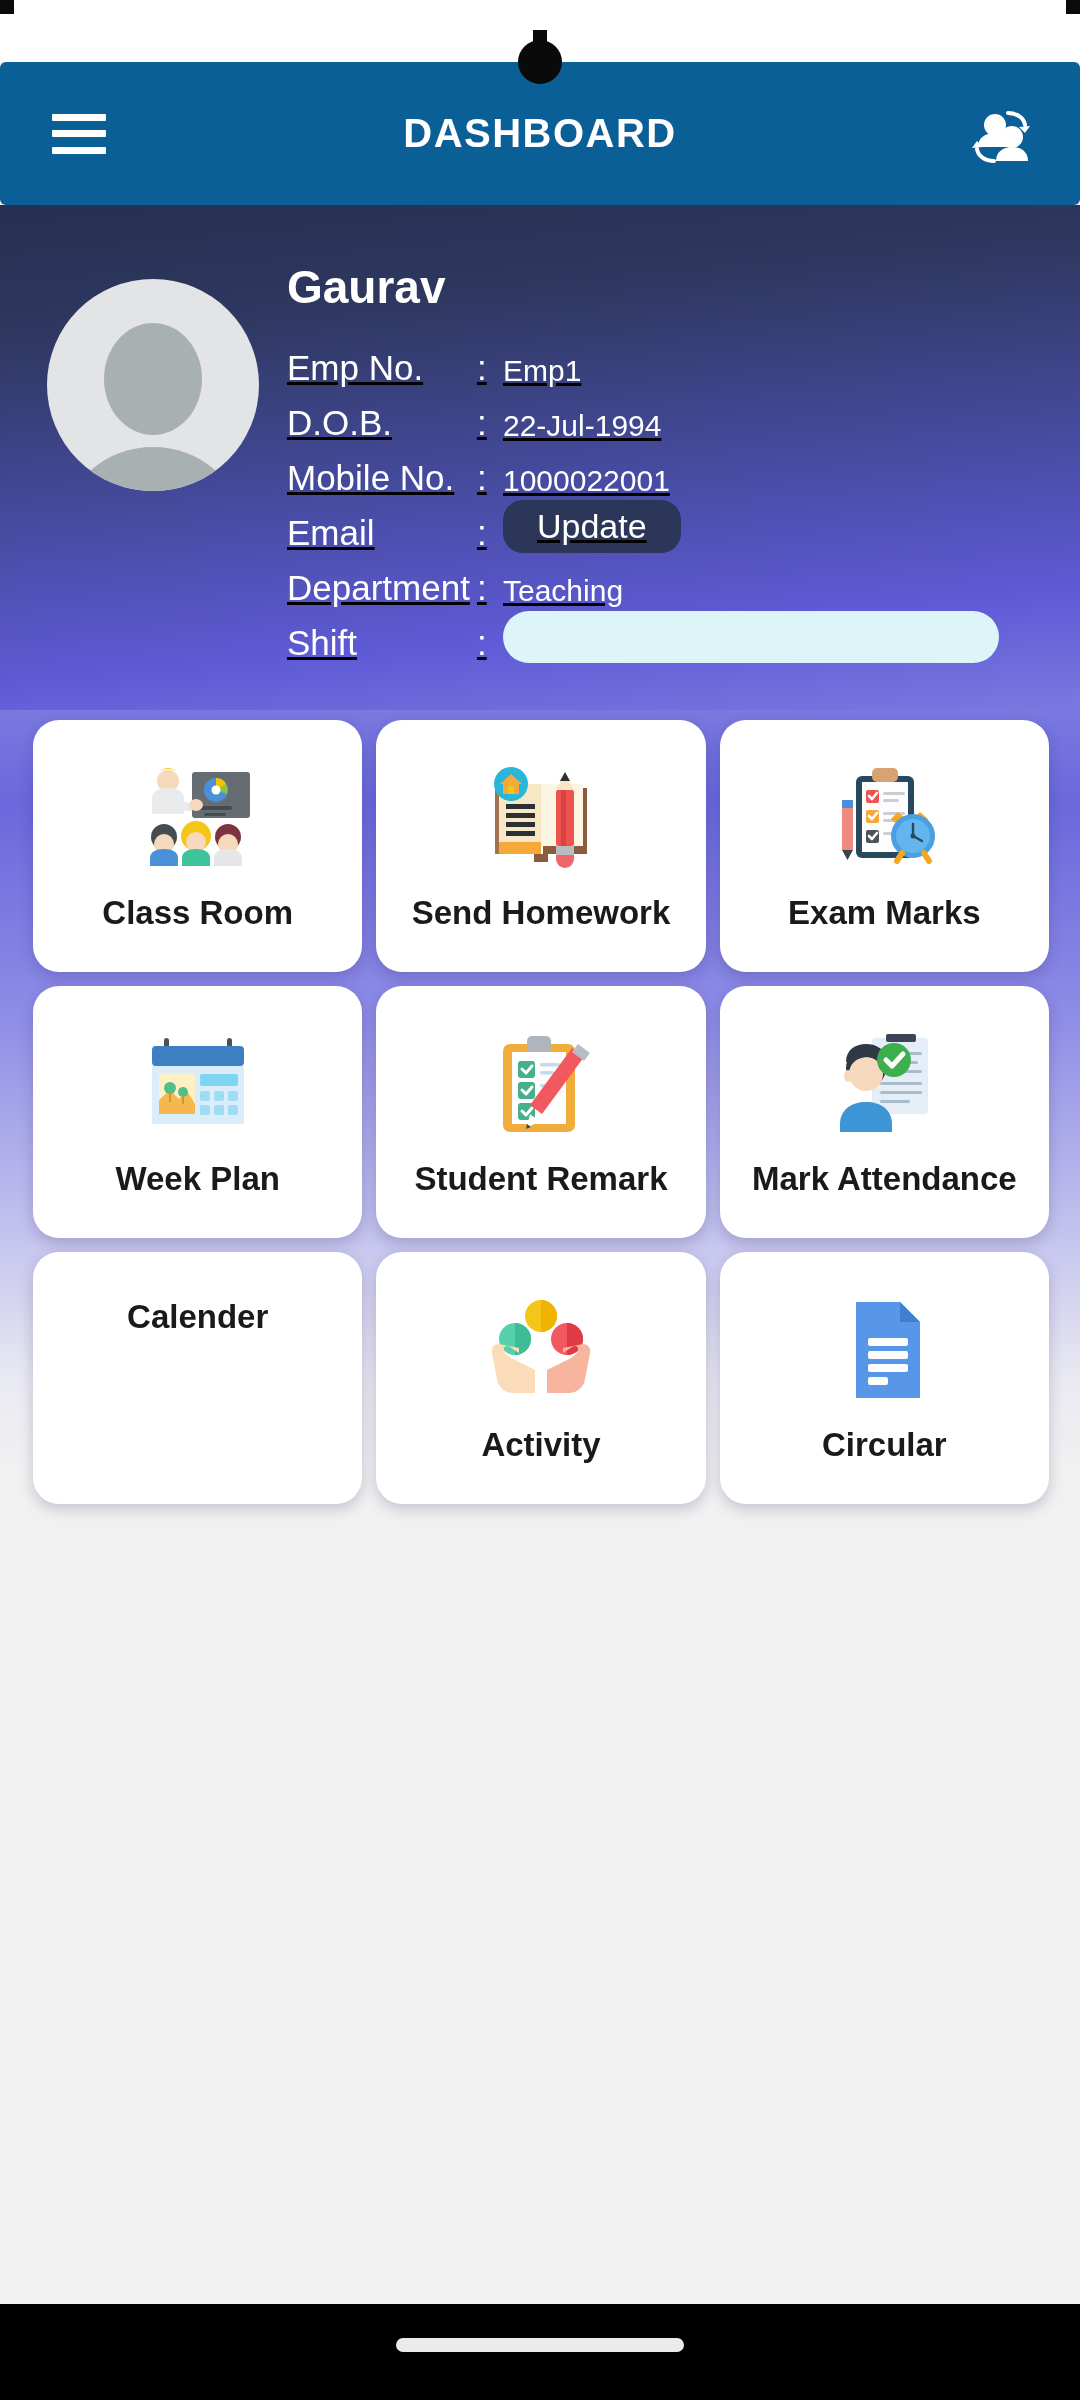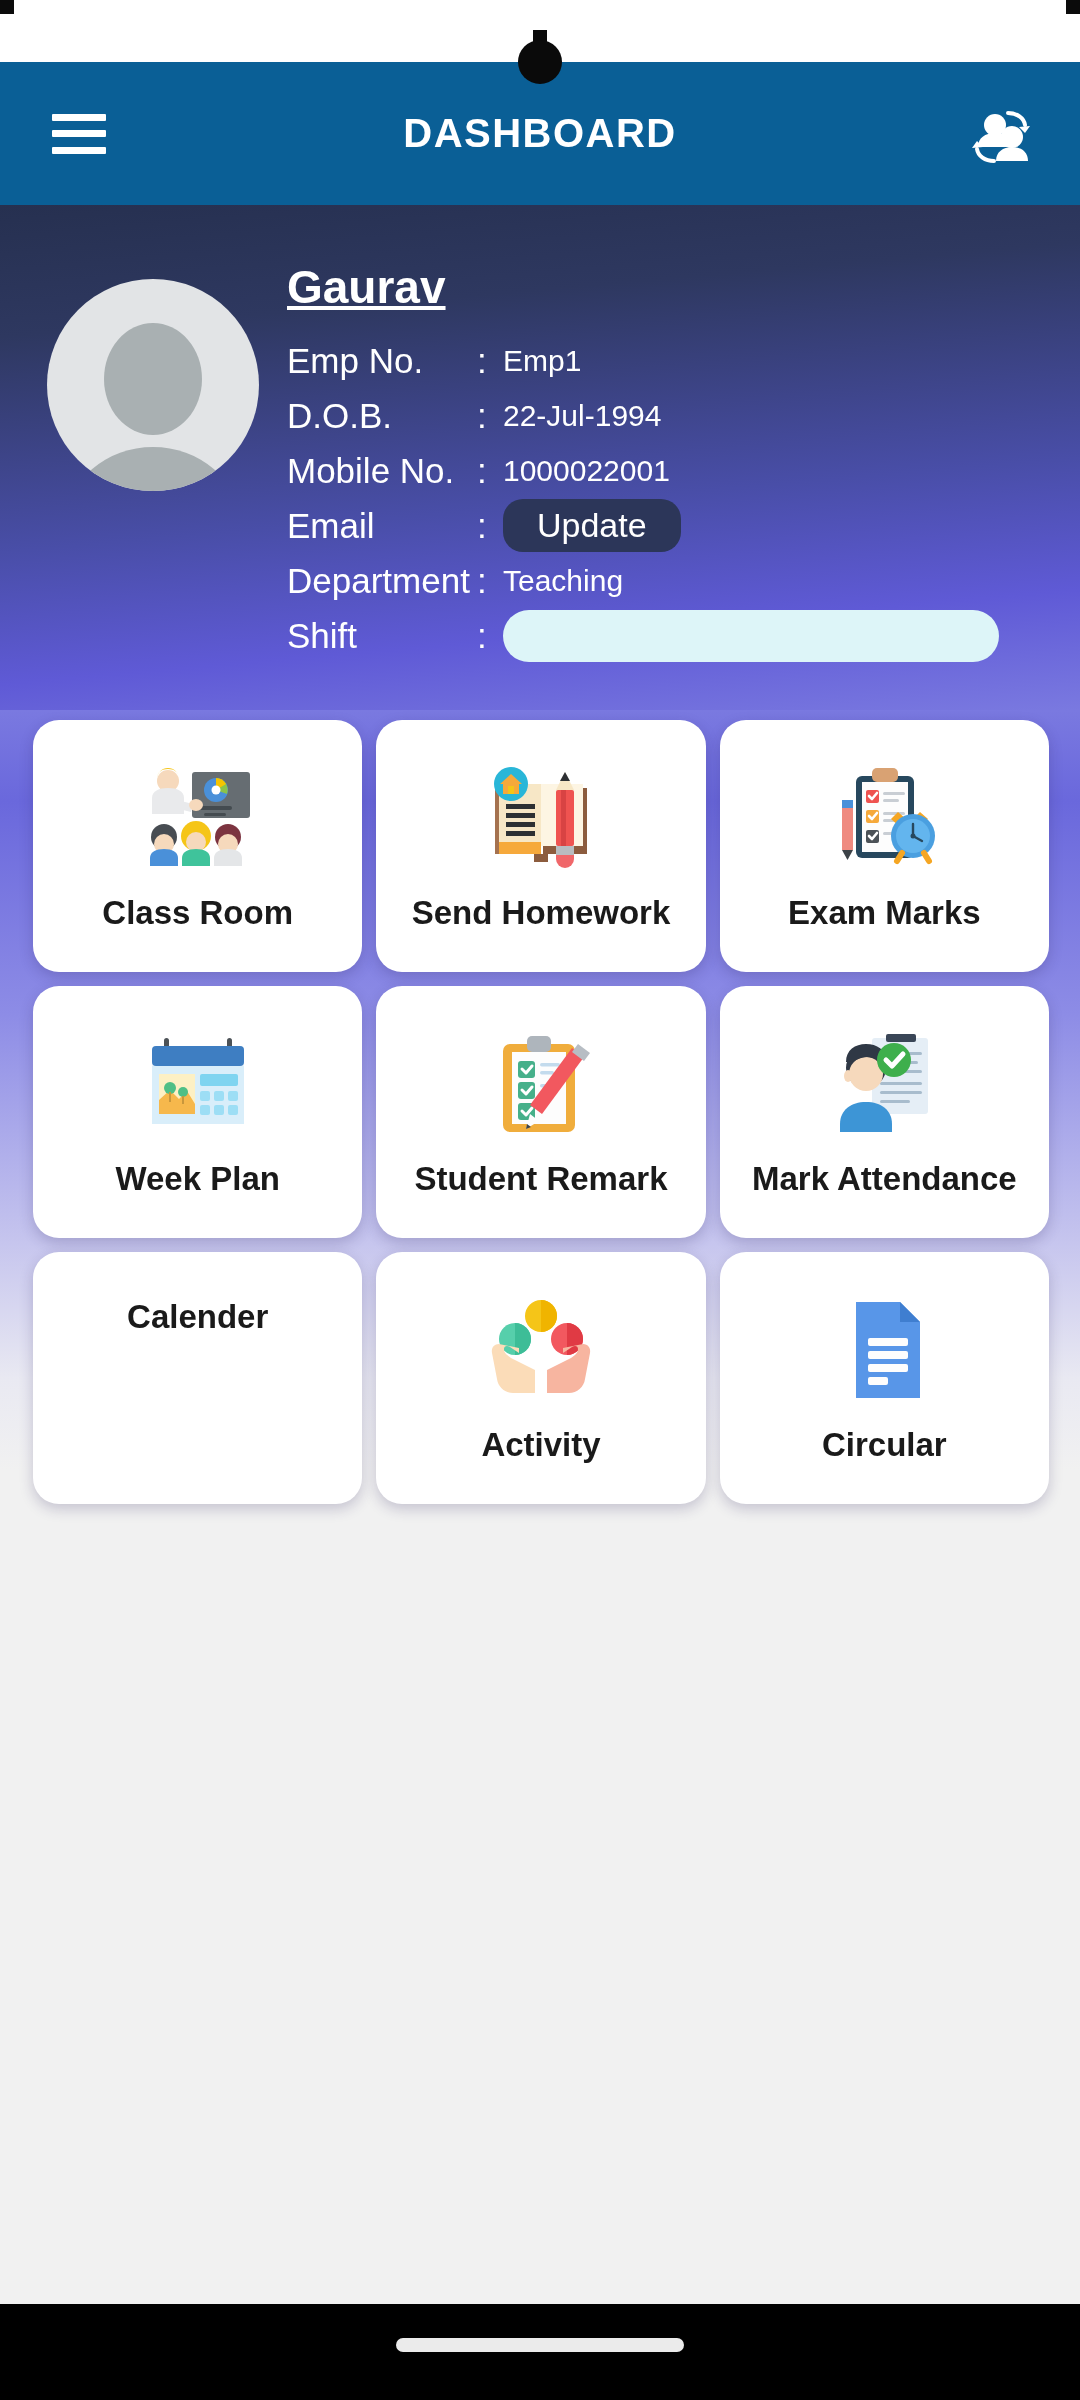--- a/index.html
+++ b/index.html
@@ -26,21 +26,21 @@
     top:30px; width:14px; height:22px; background:#0a0a0a; z-index:6;
   }
   .corner{ position:absolute; width:14px; height:14px; background:#0b0b0b; z-index:7; }
   .corner.tl{ top:0; left:0; }
   .corner.tr{ top:0; right:0; }
 
   
   .appbar{
     position:absolute; top:62px; left:0; width:1080px; height:143px;
     background:#0a5f96; z-index:4;
-    display:flex; align-items:center;
+    display:flex; align-items:center;border-radius:6px;
   }
   .hamburger{
     position:absolute; left:52px; top:50%; transform:translateY(-50%);
     width:54px; height:40px; display:flex; flex-direction:column;
     justify-content:space-between; cursor:pointer;
   }
   .hamburger span{ display:block; width:54px; height:7px; background:#ffffff; border-radius:1px; }
   .appbar-title{
     position:absolute; left:0; width:1080px; text-align:center;
     color:#ffffff; font-size:40px; font-weight:bold; letter-spacing:1.5px;
@@ -66,26 +66,26 @@
     top:44px; width:98px; height:112px; border-radius:50%;
     background:#a9b0b2;
   }
   .avatar-body{
     position:absolute; left:50%; transform:translateX(-50%);
     top:168px; width:172px; height:150px; border-radius:50%;
     background:#a9b0b2;
   }
   .pname{
     position:absolute; left:287px; top:55px;
-    color:#ffffff; font-size:46px; font-weight:bold;text-decoration:underline;
+    color:#ffffff; font-size:46px; font-weight:bold;
   }
   .info{
     position:absolute; left:287px; top:128px; width:760px;
   }
-  .irow{ display:flex; align-items:center; height:55px; }
+  .irow{ display:flex; align-items:flex-end; height:55px;text-decoration:underline; }
   .ilabel{ color:#ffffff; font-size:35px; width:190px; flex:0 0 190px; }
   .icolon{ color:#ffffff; font-size:35px; width:26px; flex:0 0 26px; }
   .ival{ color:#ffffff; font-size:30px; }
   .update-btn{
     display:inline-block; background:#2c3659; color:#ffffff;
     font-size:34px; padding:7px 34px; border-radius:20px; cursor:pointer;
   }
   .shift-field{
     display:inline-block; width:496px; height:52px;
     background:#ddf5f8; border-radius:26px; cursor:text;

